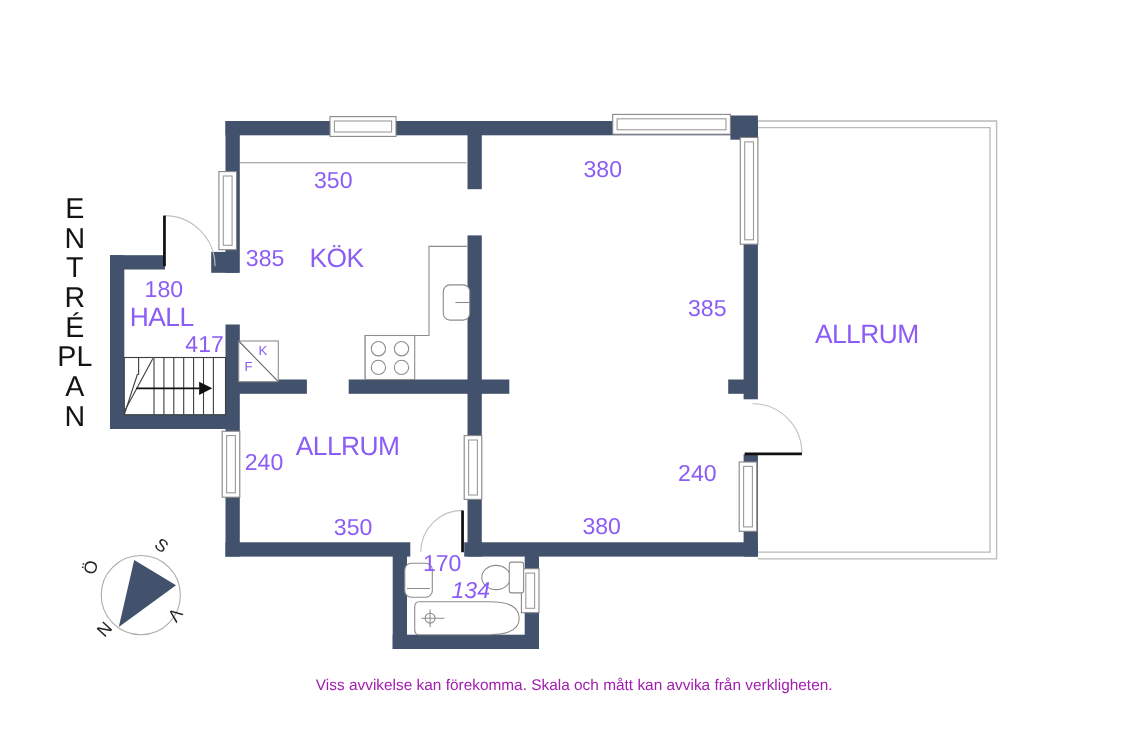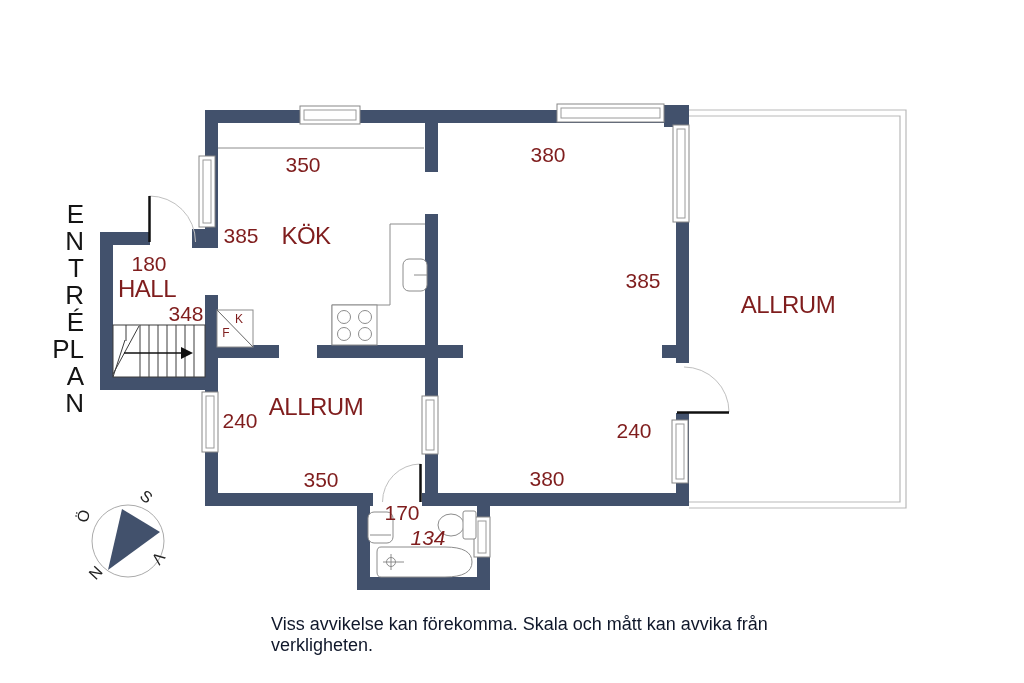--- a/index.html
+++ b/index.html
@@ -15,33 +15,33 @@
   .fixture{fill:#ffffff;stroke:#8c8c8c;stroke-width:1;}
   .fixline{fill:none;stroke:#8c8c8c;stroke-width:1;}
   .arc{fill:none;stroke:#c0c0c0;stroke-width:1;}
   .leaf{stroke:#101010;stroke-width:2.5;}
   .stair{fill:none;stroke:#3d3d3d;stroke-width:1;}
   .stairbox{fill:#ffffff;stroke:#3d3d3d;stroke-width:1;}
   .arrow{stroke:#101010;stroke-width:1.6;}
   .altanline{fill:none;stroke:#b9b9b9;stroke-width:1.2;}
   .compass-circle{fill:none;stroke:#ababab;stroke-width:1;}
   .needle{fill:var(--wall,#42516c);}
-  .lbl{position:absolute;transform:translate(-50%,-50%);white-space:nowrap;color:#7f1d1d;}
+  .lbl{position:absolute;transform:translate(-50%,-50%);white-space:nowrap;color:#8b5cf6;}
   .room{font-size:24px;letter-spacing:-0.5px;}
   .dim{font-size:21px;}
   .tiny{font-size:12px;}
   .compass-letter{font-size:16px;color:#222;}
   .vertical-title{
-    position:absolute;left:52px;top:201px;width:32px;
-    font-size:26px;line-height:27px;text-align:right;
+    position:absolute;left:52px;top:176px;width:32px;
+    font-size:26px;line-height:27px;text-align:center;
     word-break:break-all;color:#141414;
   }
   .footer{
     position:absolute;left:522px;top:614px;transform:translateX(-50%);
-    font-size:18px;color:#0f172a;
+    font-size:14px;color:#a21caf;
   }
 </style>
 </head>
 <body>
 
 <div class="canvas">
 
   <svg width="1024" height="683" viewBox="0 0 1024 683">
 
     <g>
@@ -179,21 +179,21 @@
   </svg>
 
   <div class="vertical-title">ENTRÉPLAN</div>
 
   <div class="lbl room" style="left:147px;top:289px;text-align:center;">HALL</div>
   <div class="lbl room" style="left:306px;top:236px;text-align:center;">KÖK</div>
   <div class="lbl room" style="left:316px;top:407px;">ALLRUM</div>
   <div class="lbl room" style="left:788px;top:305px;">ALLRUM</div>
 
   <div class="lbl dim" style="left:149px;top:264px;">180</div>
-  <div class="lbl dim" style="left:186px;top:314px;">348</div>
+  <div class="lbl dim" style="left:186px;top:314px;">417</div>
   <div class="lbl dim" style="left:303px;top:165px;">350</div>
   <div class="lbl dim" style="left:241px;top:236px;">385</div>
   <div class="lbl dim" style="left:548px;top:155px;">380</div>
   <div class="lbl dim" style="left:643px;top:281px;">385</div>
   <div class="lbl dim" style="left:240px;top:421px;">240</div>
   <div class="lbl dim" style="left:321px;top:480px;">350</div>
   <div class="lbl dim" style="left:547px;top:479px;">380</div>
   <div class="lbl dim" style="left:634px;top:431px;">240</div>
   <div class="lbl dim" style="left:402px;top:513px;">170</div>
   <div class="lbl dim" style="left:428px;top:538px;font-style:italic;">134</div>

